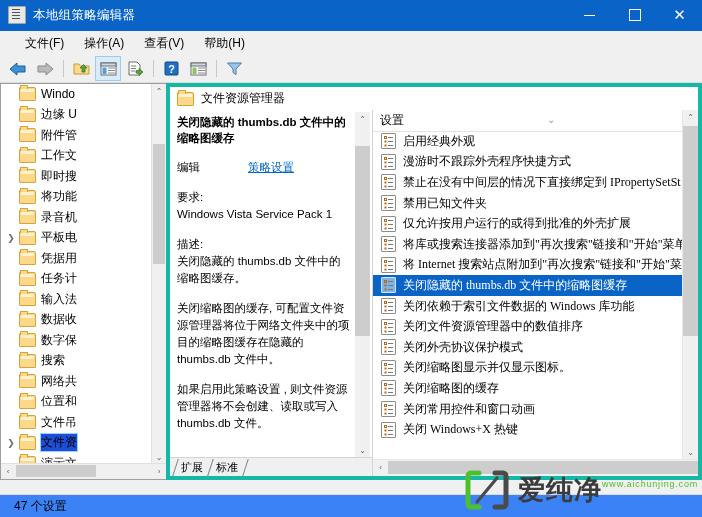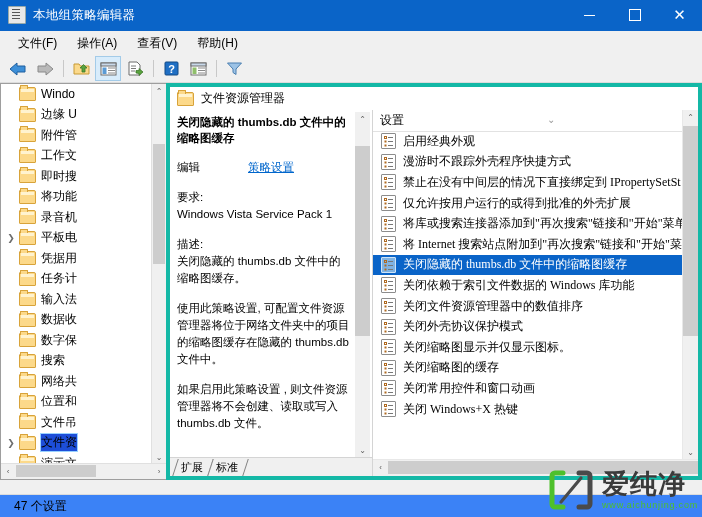--- a/index.html
+++ b/index.html
@@ -25,21 +25,21 @@
     background:#555;box-shadow:0 3px 0 #555,0 6px 0 #555,0 9px 0 #555;
   }
   .title-text{color:#fff;font-size:12.5px;letter-spacing:.3px;}
   .winbtns{position:absolute;right:0;top:0;height:30px;display:flex;}
   .wb{width:45px;height:30px;display:flex;align-items:center;justify-content:center;color:#fff;font-size:13px;}
   .wb .min{width:11px;height:1px;background:#fff;display:block;}
   .wb .max{width:10px;height:10px;border:1px solid #fff;display:block;}
   .wb .cls{font-size:15px;line-height:1;font-family:"DejaVu Sans",sans-serif;}
 
   
-  .menubar{height:24px;background:#f0f0f0;display:flex;align-items:flex-end;padding-left:8px;}
+  .menubar{height:24px;background:#f0f0f0;display:flex;align-items:flex-end;padding-left:15px;}
   .menuitem{padding:3px 10px;font-size:12px;color:#000;}
 
   
   .toolbar{height:27px;background:#f0f0f0;display:flex;align-items:center;padding-left:5px;border-bottom:1px solid #dcdcdc;}
   .tb{width:24px;height:23px;display:flex;align-items:center;justify-content:center;margin-right:1px;border:1px solid transparent;}
   .tb.active{background:#d8ecfb;border:1px solid #a3cbe8;}
   .tbsep{width:1px;height:17px;background:#c8c8c8;margin:0 4px;}
 
   
   .panes{position:absolute;left:0;top:83px;right:0;bottom:37px;display:flex;background:#f0f0f0;}
@@ -139,21 +139,21 @@
 
   
   .statusbar{
     position:absolute;left:0;right:0;bottom:0;height:22px;background:#3b82f6;
     border-top:1px solid #dcdcdc;display:flex;align-items:center;padding-left:14px;font-size:12px;
   }
 
   
   .wm{position:absolute;right:4px;bottom:4px;display:flex;align-items:center;height:46px;}
   .wm-logo{width:44px;height:40px;position:relative;margin-right:9px;}
-  .wm-text{display:flex;flex-direction:column;justify-content:center;}
+  .wm-text{display:flex;flex-direction:row;justify-content:center;}
   .wm-cn{font-size:27px;font-weight:bold;color:#3b3b3b;line-height:27px;letter-spacing:1px;}
   .wm-url{font-size:9px;color:#4ec02c;letter-spacing:.8px;margin-top:2px;}
 </style>
 </head>
 <body>
 
 <div class="win">
 
   <div class="titlebar">
     <div class="title-icon"></div>
@@ -363,21 +363,21 @@
             <div class="d-line">
               <span>编辑</span><a class="d-link" href="#">策略设置</a>
             </div>
             <div class="d-gap"></div>
             <div class="d-line">要求:</div>
             <div class="d-line">Windows Vista Service Pack 1</div>
             <div class="d-gap"></div>
             <div class="d-line">描述:</div>
             <div class="d-line">关闭隐藏的 thumbs.db 文件中的缩略图缓存。</div>
             <div class="d-gap"></div>
-            <div class="d-line">使用此策略设置, 可配置文件资源管理器将位于网络文件夹中的项目的缩略图缓存在隐藏的 thumbs.db 文件中。</div>
+            <div class="d-line">关闭缩略图的缓存, 可配置文件资源管理器将位于网络文件夹中的项目的缩略图缓存在隐藏的 thumbs.db 文件中。</div>
             <div class="d-gap"></div>
             <div class="d-line">如果启用此策略设置 , 则文件资源管理器将不会创建、读取或写入 thumbs.db 文件。</div>
           </div>
 
           <div class="dvscroll">
             <div class="arw">⌃</div>
             <div class="thumb" style="top:34px;height:190px;"></div>
             <div class="arw" style="position:absolute;bottom:0;left:0;right:0;">⌄</div>
           </div>
 
@@ -398,20 +398,24 @@
                 <span class="policy-ico"></span>
                 <span>启用经典外观</span>
               </div>
               <div class="lrow">
                 <span class="policy-ico"></span>
                 <span>漫游时不跟踪外壳程序快捷方式</span>
               </div>
               <div class="lrow">
                 <span class="policy-ico"></span>
                 <span>禁止在没有中间层的情况下直接绑定到 IPropertySetSt</span>
+              </div>
+              <div class="lrow">
+                <span class="policy-ico"></span>
+                <span>禁用已知文件夹</span>
               </div>
               <div class="lrow">
                 <span class="policy-ico"></span>
                 <span>仅允许按用户运行的或得到批准的外壳扩展</span>
               </div>
               <div class="lrow">
                 <span class="policy-ico"></span>
                 <span>将库或搜索连接器添加到"再次搜索"链接和"开始"菜单</span>
               </div>
               <div class="lrow">

